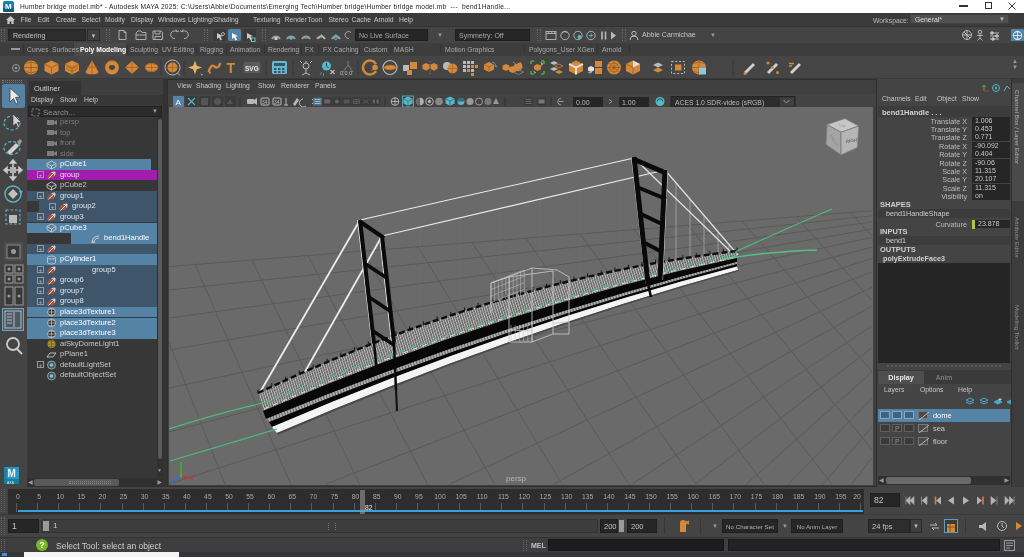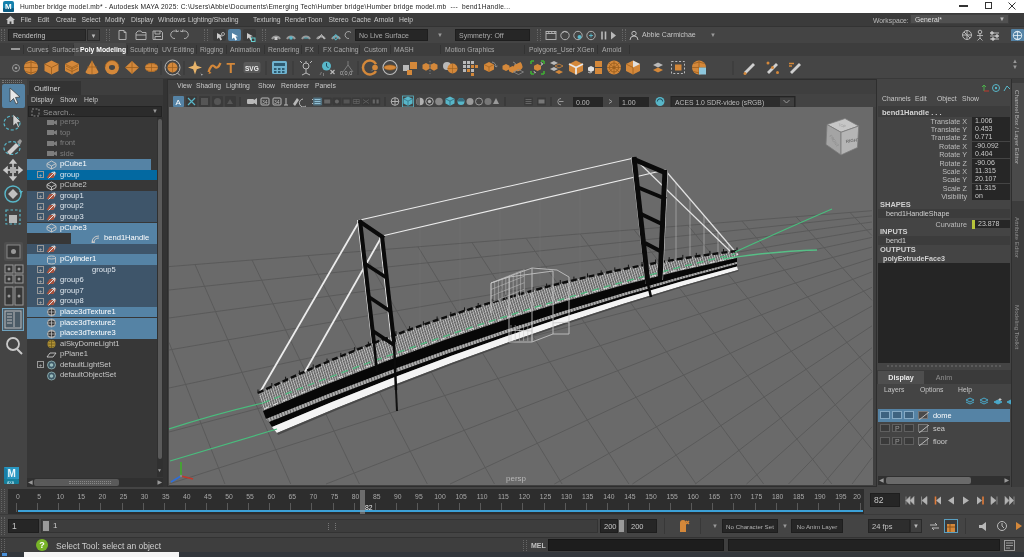--- a/index.html
+++ b/index.html
@@ -522,21 +522,21 @@
               <path d="M8,3.5 l3,-1.5 v5 l-3,-1.5 z" fill="#7d7d7d"></path>
             </svg></span>
           <span style="position:absolute;left:33px;top:0px;color:#7d7d7d;">side</span>
         </div>
 <div class="orow" style="top:42.2px;left:0;width:124px;background:#5583a5;">
           <span style="position:absolute;left:19px;top:0.5px;"><svg width="11" height="10">
               <path d="M5.5,1 L10,3.5 L10,6.5 L5.5,9 L1,6.5 L1,3.5 Z M1,3.5 L5.5,6 L10,3.5 M5.5,6 V9" fill="none" stroke="#c9c9c9" stroke-width="0.9"></path>
             </svg></span>
           <span style="position:absolute;left:33px;top:0px;color:#ffffff;">pCube1</span>
         </div>
-<div class="orow" style="top:52.8px;left:0;width:130px;background:#0369a1;">
+<div class="orow" style="top:52.8px;left:0;width:130px;background:#a21caf;">
           <span style="position:absolute;left:10px;top:1.5px;width:7px;height:7px;border:1px solid #999;font-size:6px;line-height:6px;text-align:center;color:#bbb;">+</span>
           <span style="position:absolute;left:19px;top:0.5px;"><svg width="11" height="10">
               <path d="M0.5,8 L3.5,3 L10.5,3 L7.5,8 Z" fill="#a85440"></path>
               <path d="M2.5,8.5 L9,2 M9,2 l-3.5,0.5 M9,2 l-0.5,3.5" stroke="#e0e0e0" stroke-width="1" fill="none"></path>
             </svg></span>
           <span style="position:absolute;left:33px;top:0px;color:#dfe7ee;">group</span>
         </div>
 <div class="orow" style="top:63.3px;left:0;width:130px;">
           <span style="position:absolute;left:19px;top:0.5px;"><svg width="11" height="10">
               <path d="M5.5,1 L10,3.5 L10,6.5 L5.5,9 L1,6.5 L1,3.5 Z M1,3.5 L5.5,6 L10,3.5 M5.5,6 V9" fill="none" stroke="#c9c9c9" stroke-width="0.9"></path>
@@ -544,21 +544,21 @@
           <span style="position:absolute;left:33px;top:0px;color:#c8c8c8;">pCube2</span>
         </div>
 <div class="orow" style="top:73.8px;left:0;width:130px;background:#3e556a;">
           <span style="position:absolute;left:10px;top:1.5px;width:7px;height:7px;border:1px solid #999;font-size:6px;line-height:6px;text-align:center;color:#bbb;">+</span>
           <span style="position:absolute;left:19px;top:0.5px;"><svg width="11" height="10">
               <path d="M0.5,8 L3.5,3 L10.5,3 L7.5,8 Z" fill="#a85440"></path>
               <path d="M2.5,8.5 L9,2 M9,2 l-3.5,0.5 M9,2 l-0.5,3.5" stroke="#e0e0e0" stroke-width="1" fill="none"></path>
             </svg></span>
           <span style="position:absolute;left:33px;top:0px;color:#dfe7ee;">group1</span>
         </div>
-<div class="orow" style="top:84.4px;left:0;width:130px;background:#3e556a;">
+<div class="orow" style="top:84.4px;left:12px;width:130px;background:#3e556a;">
           <span style="position:absolute;left:10px;top:1.5px;width:7px;height:7px;border:1px solid #999;font-size:6px;line-height:6px;text-align:center;color:#bbb;">+</span>
           <span style="position:absolute;left:19px;top:0.5px;"><svg width="11" height="10">
               <path d="M0.5,8 L3.5,3 L10.5,3 L7.5,8 Z" fill="#a85440"></path>
               <path d="M2.5,8.5 L9,2 M9,2 l-3.5,0.5 M9,2 l-0.5,3.5" stroke="#e0e0e0" stroke-width="1" fill="none"></path>
             </svg></span>
           <span style="position:absolute;left:33px;top:0px;color:#dfe7ee;">group2</span>
         </div>
 <div class="orow" style="top:94.9px;left:0;width:140px;background:#3e556a;">
           <span style="position:absolute;left:10px;top:1.5px;width:7px;height:7px;border:1px solid #999;font-size:6px;line-height:6px;text-align:center;color:#bbb;">+</span>
           <span style="position:absolute;left:19px;top:0.5px;"><svg width="11" height="10">

